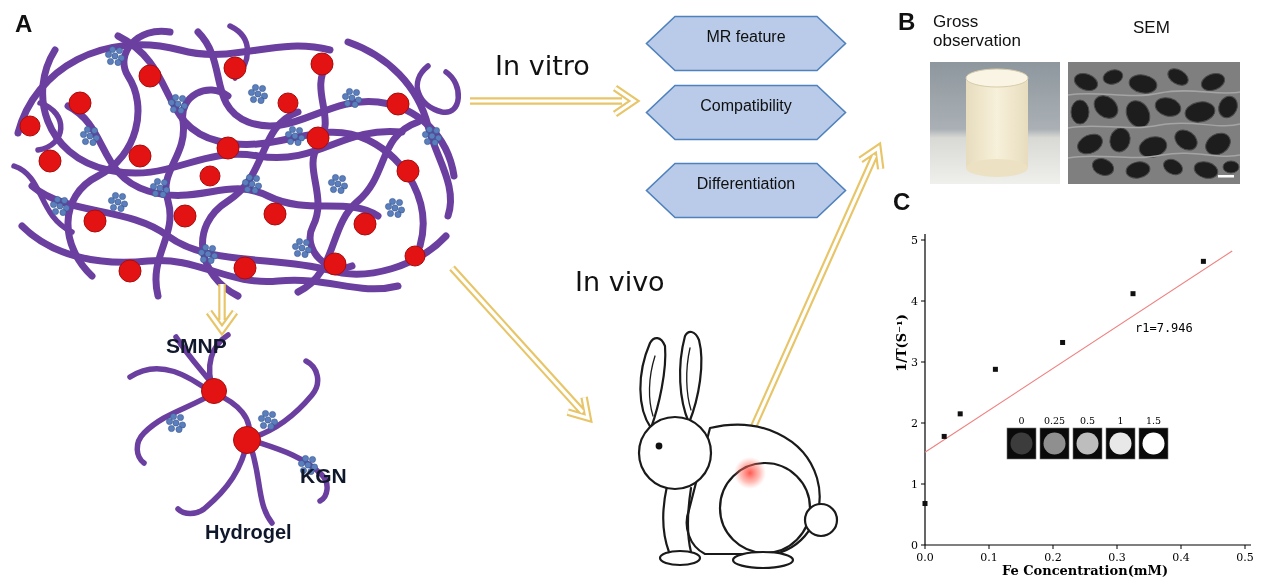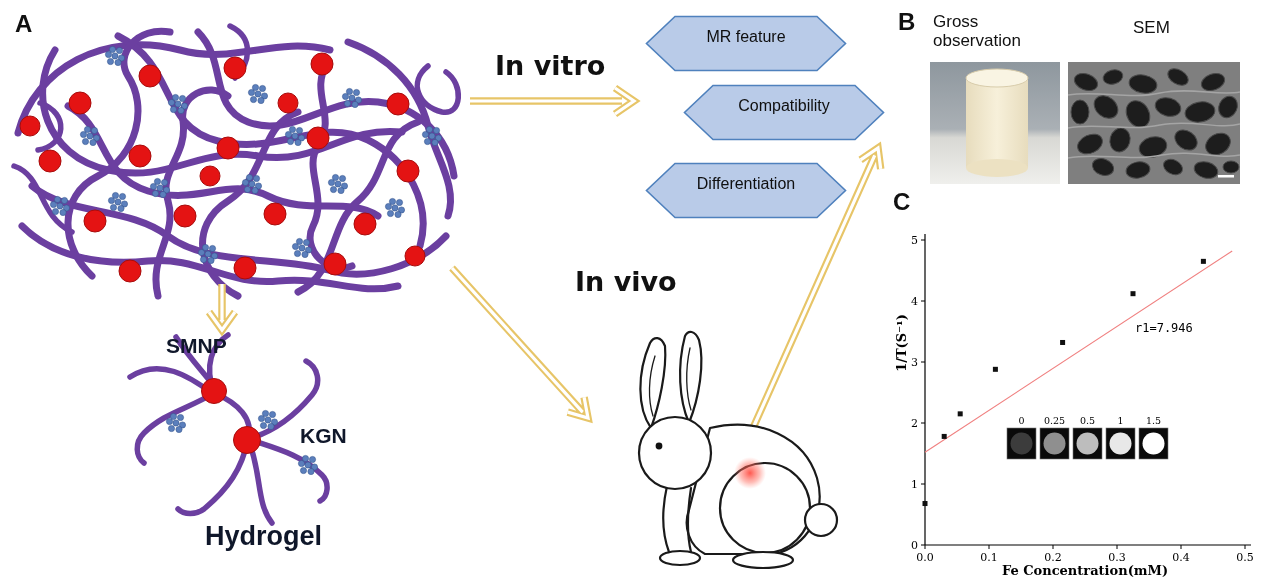--- a/index.html
+++ b/index.html
@@ -1,20 +1,20 @@
 <!DOCTYPE html>
 <html style="--hexagon-fill: #b9cbe8; --hexagon-border: #4f81bd; --arrow: #e7c568; --hydrogel-purple: #6b3fa0; --smnp-red: #e41313; --kgn-blue: #5b7fbc; --fit-line: #f08080; --marker: #101010;"><head>
 <meta charset="utf-8">
 <style>
   *{margin:0;padding:0;box-sizing:border-box}
   html,body{width:1270px;height:585px}
   body{position:relative;background:#ffffff;font-family:"Liberation Sans",sans-serif;overflow:hidden}
   .abs{position:absolute}
   .panel-label{font-size:24px;font-weight:700;color:#111}
-  .hand{font-size:27px;font-weight:700;color:#111;font-family:"DejaVu Sans",sans-serif}
+  .hand{font-size:27px;font-weight:400;color:#111;font-family:"DejaVu Sans",sans-serif}
   .net-label{position:absolute;font-weight:700;color:#0f172a}
   .photo-title{position:absolute;font-weight:400;font-size:17px;color:#111;line-height:1.12}
   .hex{position:absolute;width:202px;height:43px}
   .hex svg{position:absolute;left:0;top:0}
   .hex span{position:absolute;left:0;top:0;width:100%;height:100%;display:flex;align-items:center;justify-content:center;font-size:16px;color:#0f0f0f}
   .hex polygon{fill:var(--hexagon-fill,#b9cbe8);stroke:var(--hexagon-border,#4f81bd);stroke-width:1.6}
   .strand{fill:none;stroke:var(--hydrogel-purple,#6b3fa0);stroke-width:7;stroke-linecap:round}
   .strand.thin{stroke-width:5.5}
   .smnp{fill:var(--smnp-red,#e41313);stroke:#a80c0c;stroke-width:1}
   .kgn-g circle{fill:var(--kgn-blue,#5b7fbc);stroke:#35568f;stroke-width:.6}
@@ -122,33 +122,33 @@
   <circle class="smnp" cx="96" cy="66" r="12.5"></circle>
   <circle class="smnp" cx="129" cy="115" r="13.5"></circle>
   <g>
     <use href="#kgn" x="58" y="98"></use>
       <use href="#kgn" x="150" y="95"></use>
       <use href="#kgn" x="190" y="140"></use>
   </g>
 </svg>
 
 <div class="net-label" style="left:166px;top:334px;font-size:21px">SMNP</div>
-<div class="net-label" style="left:300px;top:424px;font-size:21px">KGN</div>
-<div class="net-label" style="left:205px;top:521px;font-size:27px">Hydrogel</div>
+<div class="net-label" style="left:300px;top:464px;font-size:21px">KGN</div>
+<div class="net-label" style="left:205px;top:521px;font-size:20px">Hydrogel</div>
 
 <div class="abs hand" style="left:495px;top:50px">In vitro</div>
 <div class="abs hand" style="left:575px;top:266px">In vivo</div>
 
 <div class="hex" style="left:645px;top:15px">
   <svg width="202" height="57" viewBox="0 0 202 57">
       <polygon points="30,1.5 172,1.5 200.5,28.5 172,55.5 30,55.5 1.5,28.5"></polygon>
     </svg>
   <span>MR feature</span>
 </div>
-<div class="hex" style="left:683px;top:84px">
+<div class="hex" style="left:645px;top:84px">
   <svg width="202" height="57" viewBox="0 0 202 57">
       <polygon points="30,1.5 172,1.5 200.5,28.5 172,55.5 30,55.5 1.5,28.5"></polygon>
     </svg>
   <span>Compatibility</span>
 </div>
 <div class="hex" style="left:645px;top:162px">
   <svg width="202" height="57" viewBox="0 0 202 57">
       <polygon points="30,1.5 172,1.5 200.5,28.5 172,55.5 30,55.5 1.5,28.5"></polygon>
     </svg>
   <span>Differentiation</span>

